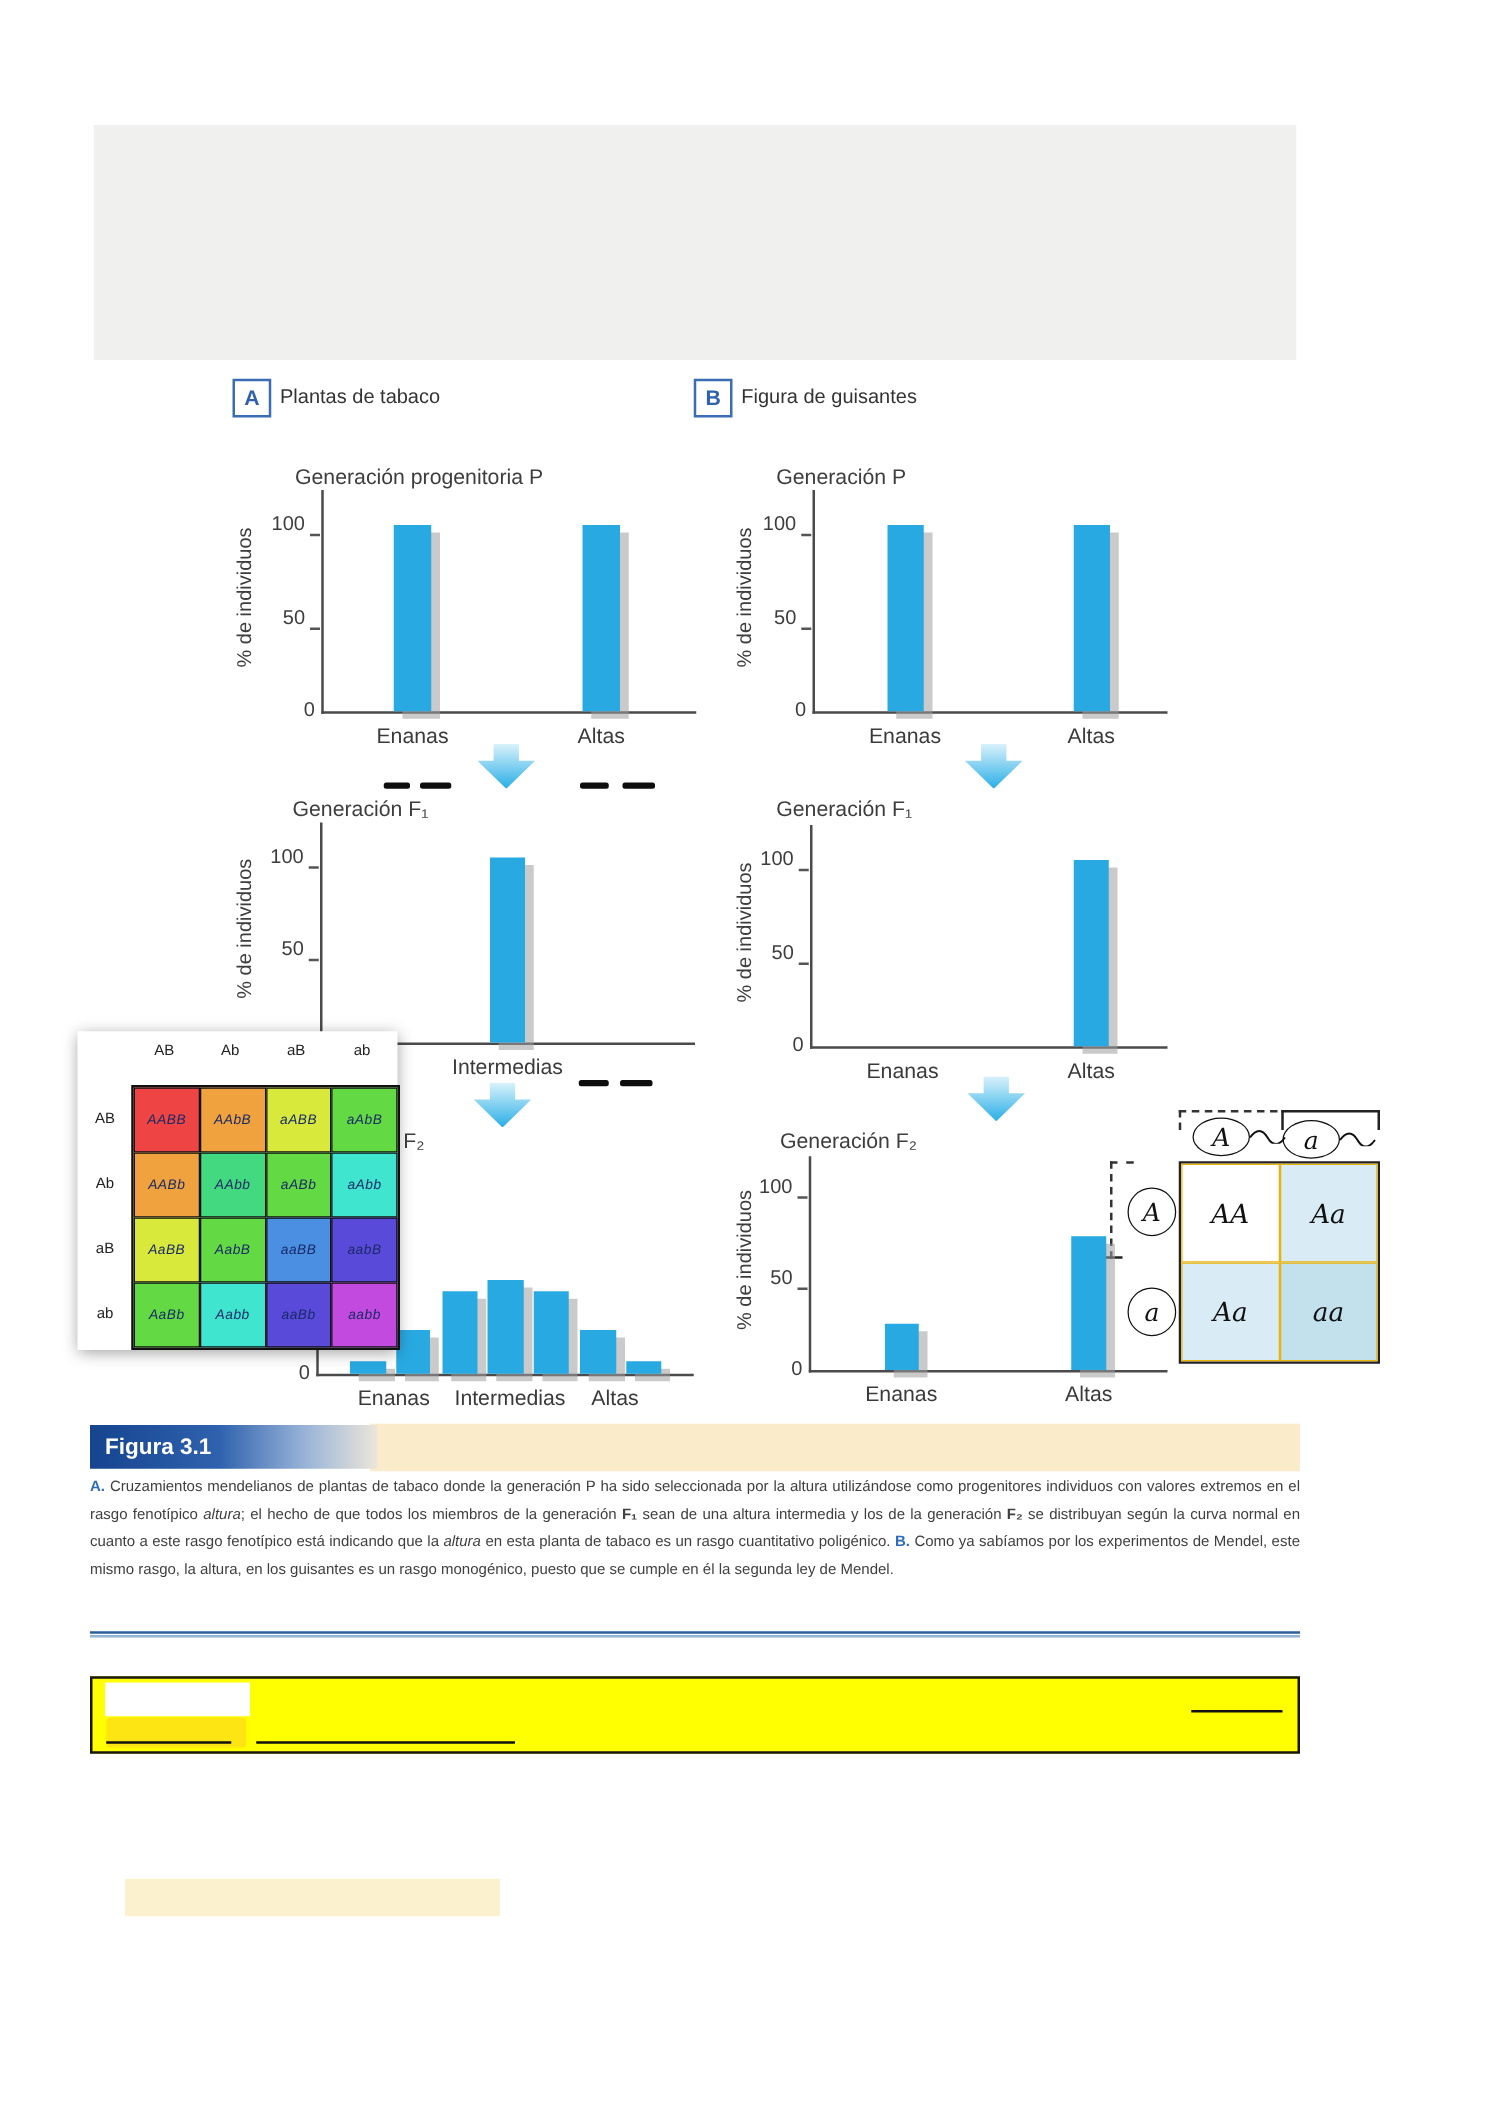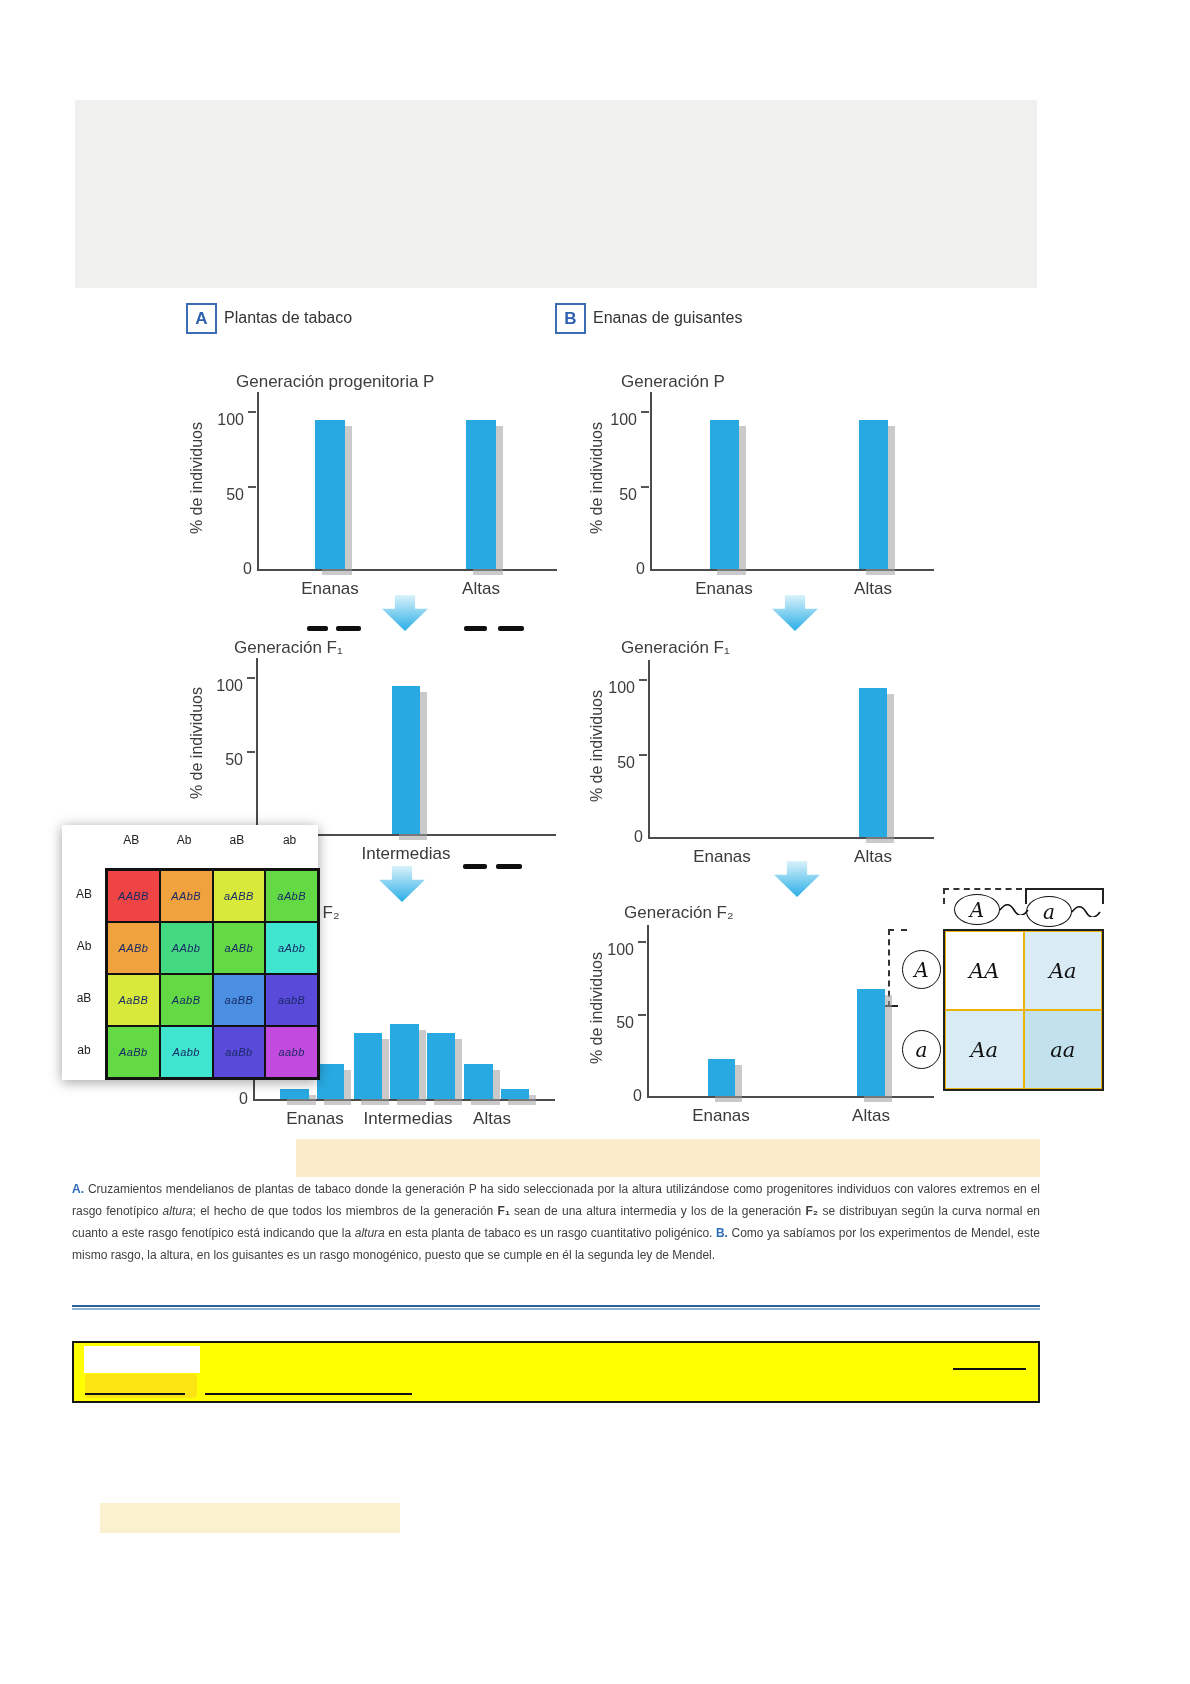--- a/index.html
+++ b/index.html
@@ -35,21 +35,21 @@
 
   
   .plot{position:absolute;border-left:2px solid #4b4b4b;border-bottom:2px solid #4b4b4b;z-index:1;}
   #plot1{left:257px;top:392px;width:298px;height:177px;}
   #plot2{left:650px;top:392px;width:282px;height:177px;}
   #plot3{left:256px;top:658px;width:298px;height:176px;}
   #plot4{left:648px;top:660px;width:284px;height:177px;}
   #plot5{left:253px;top:925px;width:300px;height:174px;}
   #plot6{left:647px;top:925px;width:285px;height:171px;}
   .bar{position:absolute;bottom:0;background:#29a9e2;box-shadow:7px 6px 0 rgba(158,158,158,.55);}
-  .tick{position:absolute;right:100%;transform:translateY(50%);display:flex;align-items:flex-start;margin-right:3px;}
+  .tick{position:absolute;right:100%;transform:translateY(50%);display:flex;align-items:flex-end;margin-right:3px;}
   .tnum{font-size:16px;color:#3d3d3d;margin-right:4px;min-width:34px;text-align:right;}
   .tdash{width:8px;height:2px;background:#555;}
   .xlab{position:absolute;width:150px;text-align:center;font-size:17px;color:#3a3a3a;}
 
   
   .arrow{width:46px;height:36px;background:linear-gradient(#daf2fb,#29aee6);
          clip-path:polygon(28% 0,72% 0,72% 38%,100% 38%,50% 100%,0 38%,28% 38%);}
   #arr1{left:382px;top:595px;} #arr2{left:772px;top:595px;}
   #arr3{left:379px;top:866px;} #arr4{left:774px;top:861px;}
 
@@ -128,21 +128,21 @@
 </head>
 <body>
 
 <div id="page">
 
   <div id="graybox" class="abs"></div>
 
   <div id="badgeA" class="abs badge">A</div>
   <div id="labelA" class="abs panel-title">Plantas de tabaco</div>
   <div id="badgeB" class="abs badge">B</div>
-  <div id="labelB" class="abs panel-title">Enanas de guisantes</div>
+  <div id="labelB" class="abs panel-title">Figura de guisantes</div>
 
   <div id="t1" class="abs ctitle">Generación progenitoria P</div>
   <div id="t2" class="abs ctitle">Generación P</div>
   <div id="t3" class="abs ctitle">Generación F₁</div>
   <div id="t4" class="abs ctitle">Generación F₁</div>
   <div id="t5" class="abs ctitle">Generación F₂</div>
   <div id="t6" class="abs ctitle">Generación F₂</div>
 
   <div id="yl1" class="abs ylab">% de individuos</div>
   <div id="yl2" class="abs ylab">% de individuos</div>
@@ -317,20 +317,21 @@
   <div id="p2rA" class="abs circ">A</div>
   <div id="p2rB" class="abs circ">a</div>
   <div id="p2grid" class="abs">
       <div class="p2cell" style="background: rgb(255, 255, 255);">AA</div>
       <div class="p2cell" style="background: rgb(217, 235, 244);">Aa</div>
       <div class="p2cell" style="background: rgb(217, 235, 244);">Aa</div>
       <div class="p2cell" style="background: rgb(195, 224, 237);">aa</div>
     </div>
 
   <div id="cream1" class="abs"></div>
+  <div id="figbadge" class="abs">Figura 3.1</div>
 
   <div id="caption" class="abs"><span class="seg-label">A. </span><span>Cruzamientos mendelianos de plantas de tabaco donde la generación P ha sido seleccionada por la altura utilizándose como progenitores individuos con valores extremos en el rasgo fenotípico </span><span class="seg-italic">altura</span><span>; el hecho de que todos los miembros de la generación </span><span class="seg-bold">F₁</span><span> sean de una altura intermedia y los de la generación </span><span class="seg-bold">F₂</span><span> se distribuyan según la curva normal en cuanto a este rasgo fenotípico está indicando que la </span><span class="seg-italic">altura</span><span> en esta planta de tabaco es un rasgo cuantitativo poligénico. </span><span class="seg-label">B. </span><span>Como ya sabíamos por los experimentos de Mendel, este mismo rasgo, la altura, en los guisantes es un rasgo monogénico, puesto que se cumple en él la segunda ley de Mendel.</span></div>
 
   <div id="ruleA" class="abs"></div>
   <div id="ruleB" class="abs"></div>
 
   <div id="ybox" class="abs"></div>
   <div id="ywhite" class="abs"></div>
   <div id="yghost" class="abs"></div>
   <div id="ylineR" class="abs yline"></div>

